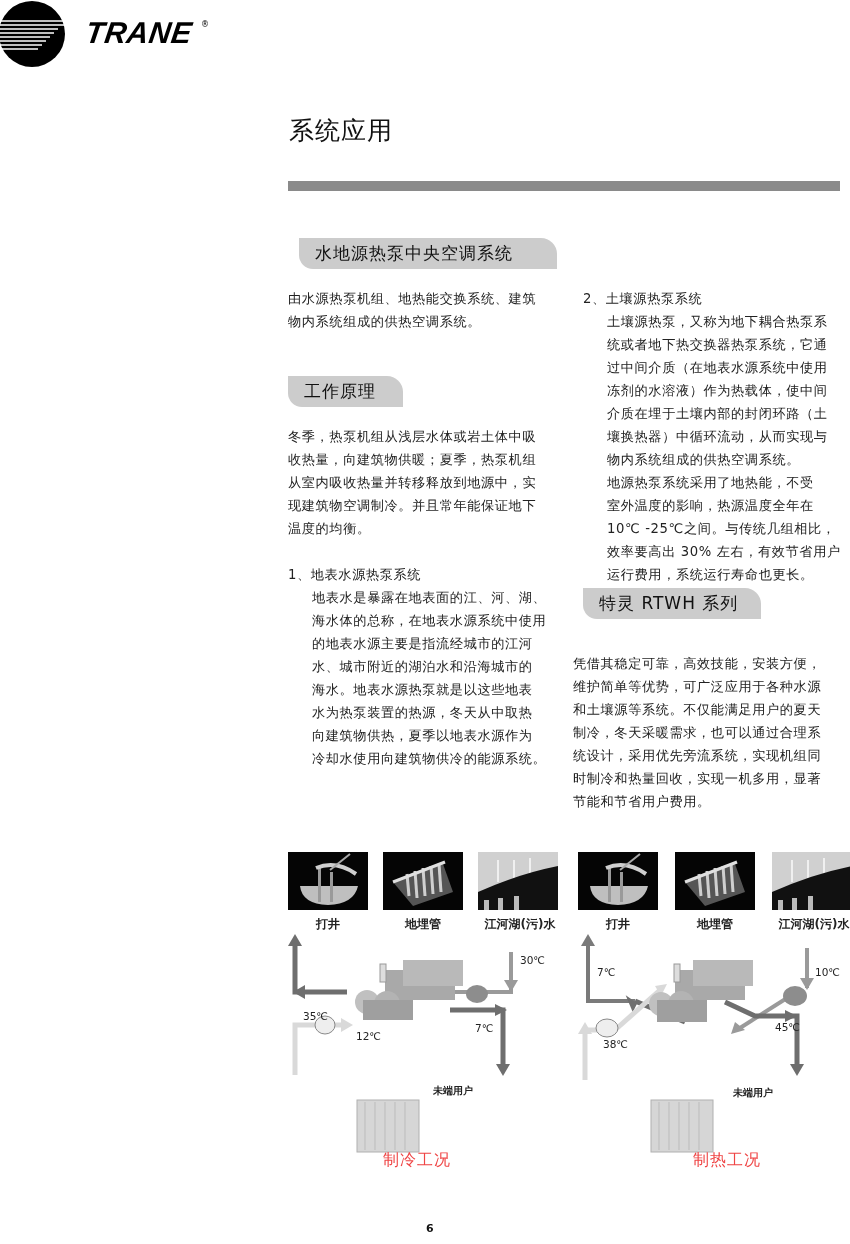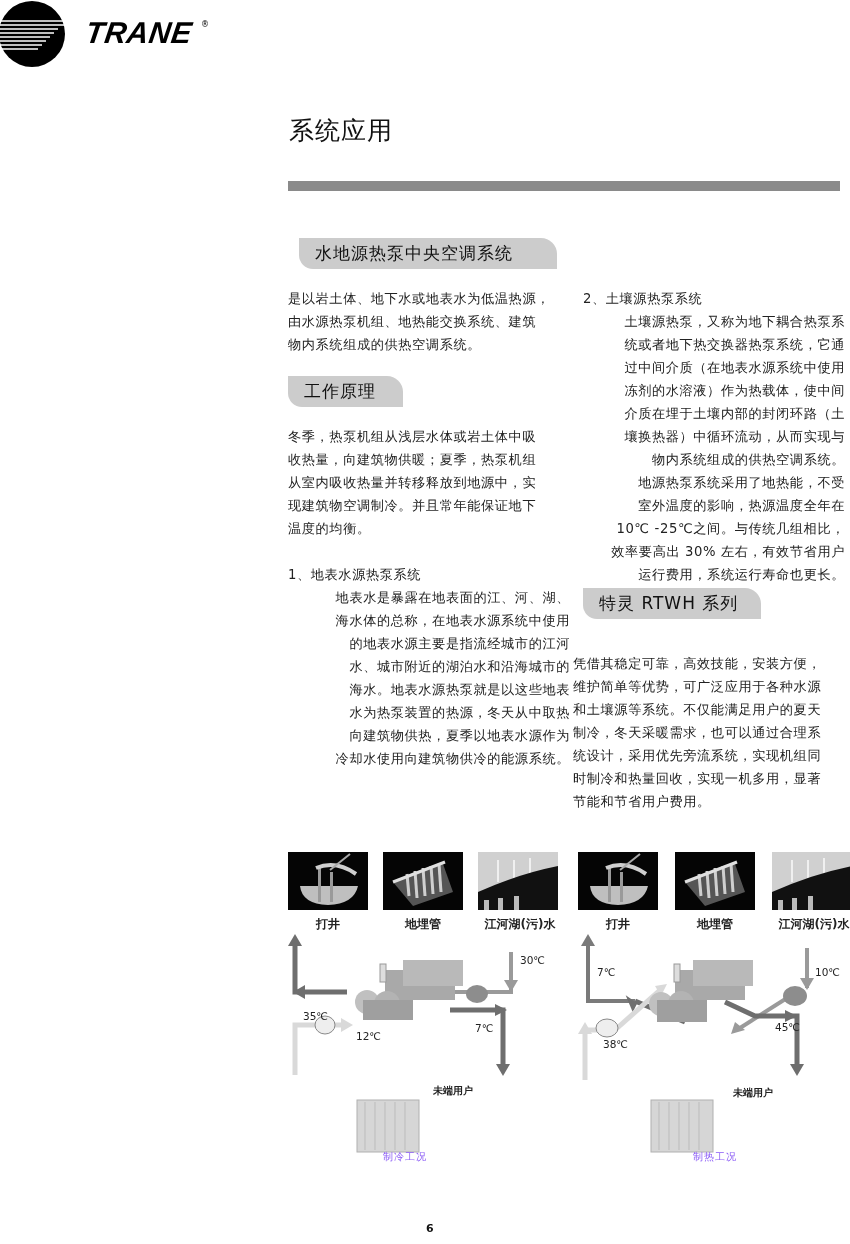--- a/index.html
+++ b/index.html
@@ -10,27 +10,27 @@
   .logo-word { position: absolute; left: 86px; top: 16px; font-family: "Liberation Sans", sans-serif; font-weight: bold; font-style: italic; font-size: 30px; letter-spacing: 0.5px; color: #000; transform: skewX(-8deg); }
   .logo-reg { position: absolute; left: 201px; top: 20px; font-size: 8px; color: #000; }
 
   .page-title { position: absolute; left: 289px; top: 114px; font-size: 25px; color: #111; letter-spacing: 1px; }
   .title-bar { position: absolute; left: 288px; top: 181px; width: 552px; height: 10px; background: #8a8a8a; }
 
   .section-tab { position: absolute; height: 31px; background: #cccccc; border-radius: 0 16px 0 14px; font-size: 17px; color: #111; padding-left: 16px; line-height: 31px; letter-spacing: 1px; }
 
   .para { position: absolute; font-size: 13.2px; line-height: 23px; color: #222; letter-spacing: 0.6px; }
   .para p { margin: 0; }
-  .indent { padding-left: 24px; text-align: right; }
+  .indent { padding-left: 24px; }
 
   .diagram { position: absolute; width: 270px; height: 330px; }
   .pic { position: absolute; width: 80px; height: 58px; background: #050505; overflow: hidden; }
   .pic-label { position: absolute; font-size: 12px; font-weight: bold; color: #222; text-align: center; width: 90px; }
   .temp { position: absolute; font-size: 10.5px; color: #222; }
-  .caption { position: absolute; font-size: 10px; color: #8b5cf6; letter-spacing: 1px; }
+  .caption { position: absolute; font-size: 16px; color: #ef4444; letter-spacing: 1px; }
   .page-num { position: absolute; left: 426px; top: 1222px; font-size: 11px; font-weight: bold; color: #111; }
   svg { display: block; }
 </style>
 </head>
 <body>
 
 <div class="logo">
   <svg width="70" height="70" viewBox="0 0 70 70" style="position:absolute;left:-2px;top:0;">
     <circle cx="34" cy="34" r="33" fill="#000"></circle>
     <g stroke="#fff" stroke-width="1.6">
@@ -46,21 +46,20 @@
   </svg>
   <span class="logo-word">TRANE</span>
   <span class="logo-reg">®</span>
 </div>
 
 <div class="page-title">系统应用</div>
 <div class="title-bar"></div>
 
 <div class="section-tab" style="left:288px;top:238px;width:258px;margin-left:11px;">水地源热泵中央空调系统</div>
 <div class="para" style="left:288px;top:287px;width:280px;">
-  <p>是以岩土体、地下水或地表水为低温热源，</p>
   <p>由水源热泵机组、地热能交换系统、建筑</p>
   <p>物内系统组成的供热空调系统。</p>
 </div>
 
 <div class="section-tab" style="left:288px;top:376px;width:115px;">工作原理</div>
 <div class="para" style="left:288px;top:425px;width:280px;">
   <p>冬季，热泵机组从浅层水体或岩土体中吸</p>
   <p>收热量，向建筑物供暖；夏季，热泵机组</p>
   <p>从室内吸收热量并转移释放到地源中，实</p>
   <p>现建筑物空调制冷。并且常年能保证地下</p>

